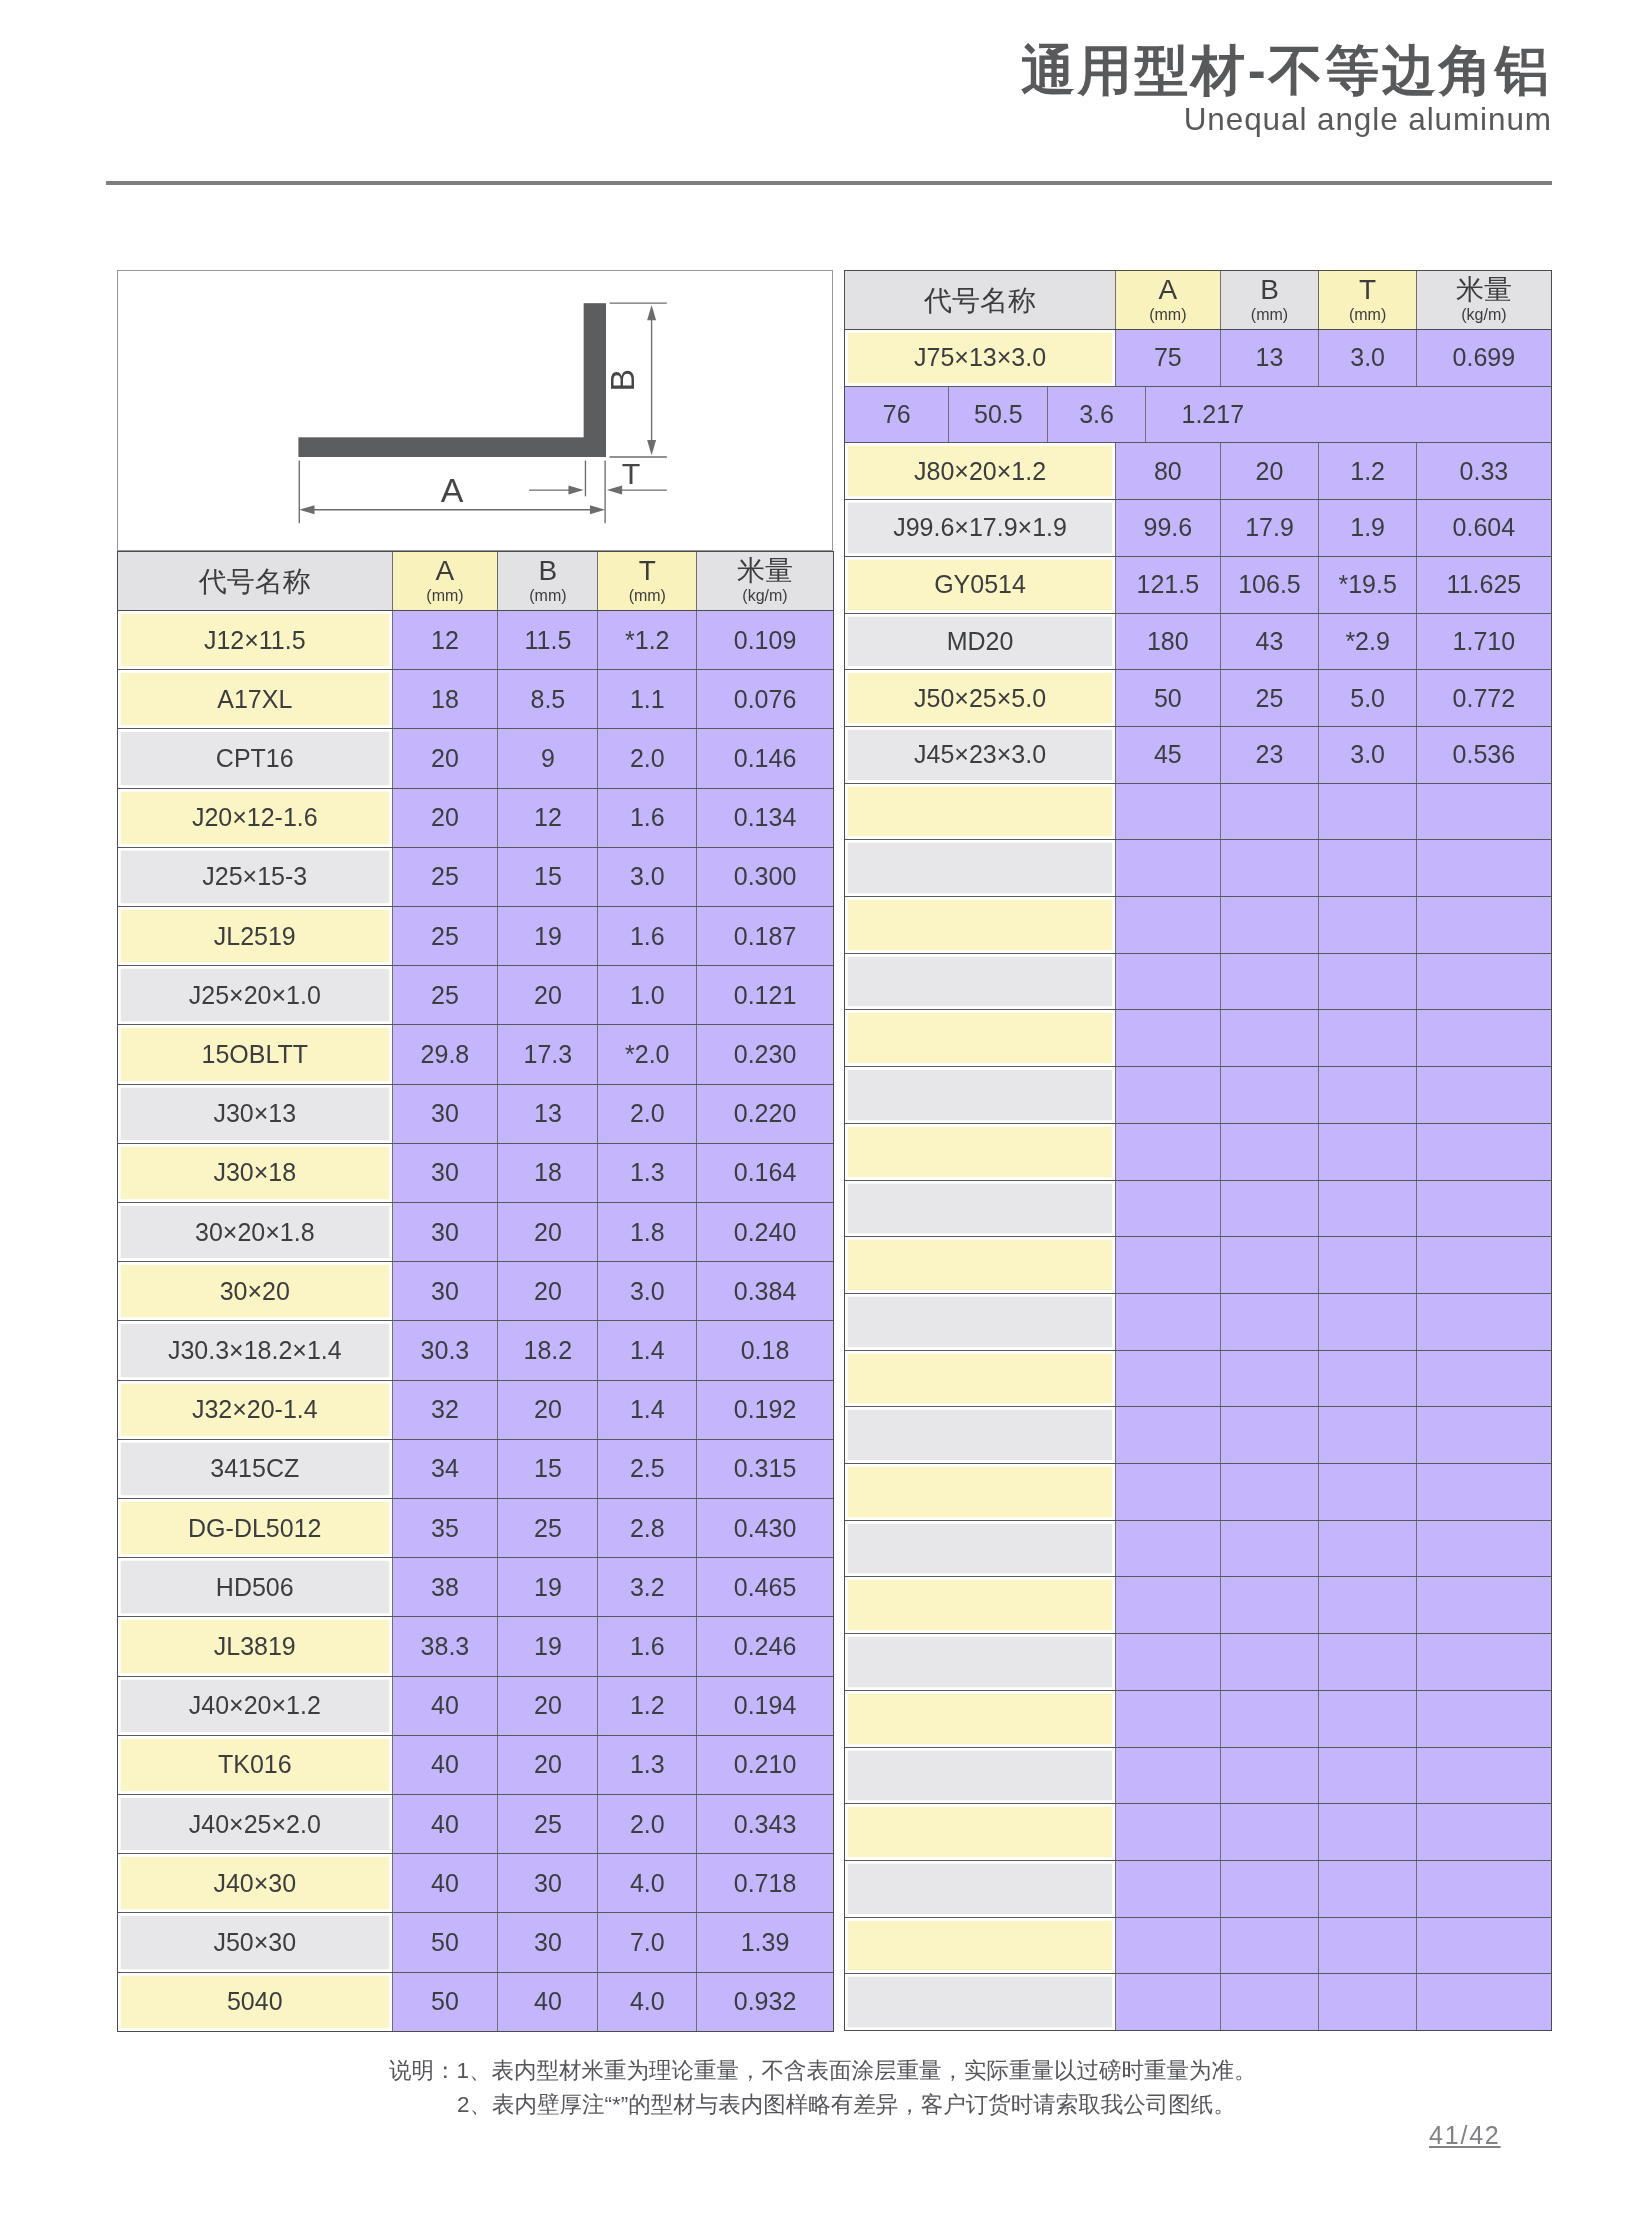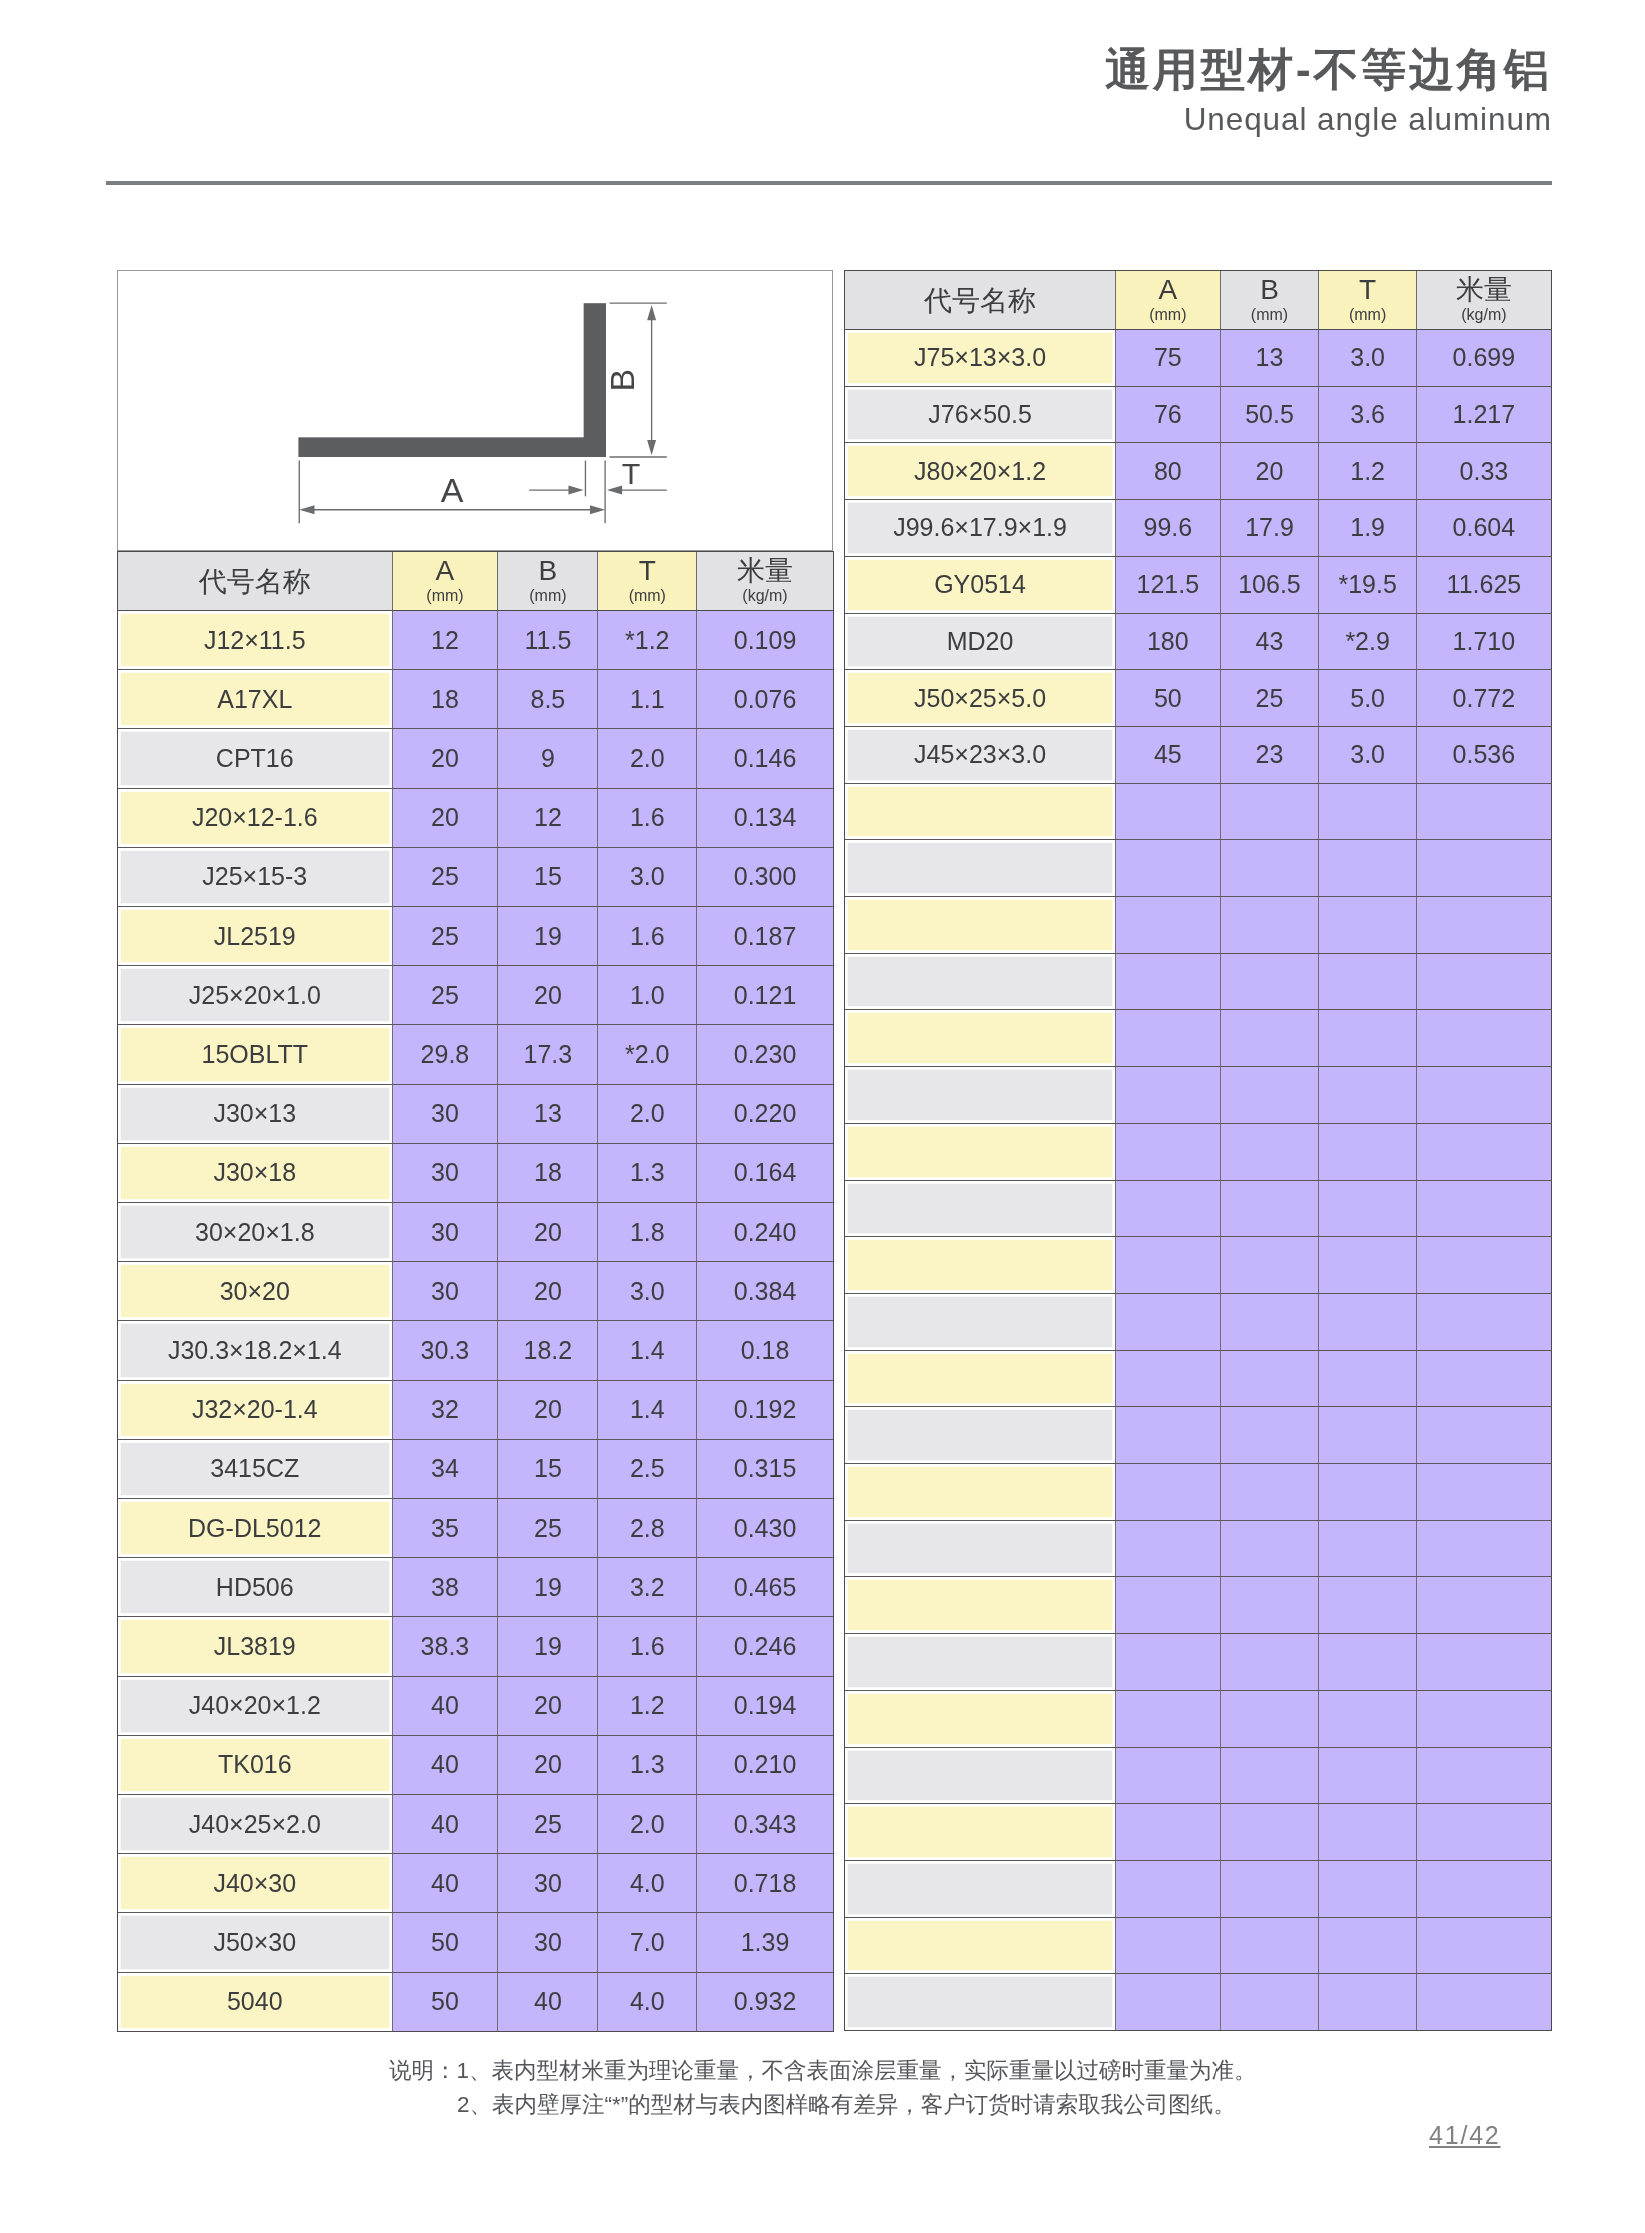--- a/index.html
+++ b/index.html
@@ -3,21 +3,21 @@
 <meta charset="utf-8">
 <style>
   html,body{margin:0;padding:0;background:#fff;}
   .page{
     position:relative; width:1645px; height:2233px; background:#ffffff;
     font-family:"Liberation Sans","DejaVu Sans",sans-serif; color:#3c3d3f;
     overflow:hidden;
   }
   
   .title-block{position:absolute; top:43px; right:93px; text-align:right;}
-  .title-cn{font-size:45px; font-weight:bold; letter-spacing:2.7px; color:#58595b; line-height:54px;}
+  .title-cn{font-size:54px; font-weight:bold; letter-spacing:2.7px; color:#58595b; line-height:54px;}
   .title-en{font-size:31.5px; font-weight:400; letter-spacing:0.9px; color:#58595b; line-height:41px; margin-top:1.8px;}
   .title-rule{position:absolute; left:106px; top:181px; width:1446px; height:3.6px; background:#7d7e80;}
   
   .diagram-box{position:absolute; left:117px; top:270px; width:716px; height:281px;
     border:1.8px solid #97979a; box-sizing:border-box; background:#fff;}
   .diagram-box svg{display:block; width:100%; height:100%;}
   
   .ptable{position:absolute; box-sizing:border-box; border:1.8px solid #4c4c4e;
     display:flex; flex-direction:column; background:#c4b5fd;}
   .ptable-left{left:117px; top:551px; width:717px; height:1481px;}
@@ -307,21 +307,20 @@
     </div>
     <div id="right-rows" style="display:flex;flex-direction:column;flex:1;">
         <div class="trow">
           <div class="tcell c0 name-cell y">J75×13×3.0</div>
           <div class="tcell c1">75</div>
           <div class="tcell c2">13</div>
           <div class="tcell c3">3.0</div>
           <div class="tcell c4">0.699</div>
         </div>
         <div class="trow">
-          <div class="tcell c0 name-cell g">J76×50.5</div>
           <div class="tcell c1">76</div>
           <div class="tcell c2">50.5</div>
           <div class="tcell c3">3.6</div>
           <div class="tcell c4">1.217</div>
         </div>
         <div class="trow">
           <div class="tcell c0 name-cell y">J80×20×1.2</div>
           <div class="tcell c1">80</div>
           <div class="tcell c2">20</div>
           <div class="tcell c3">1.2</div>

